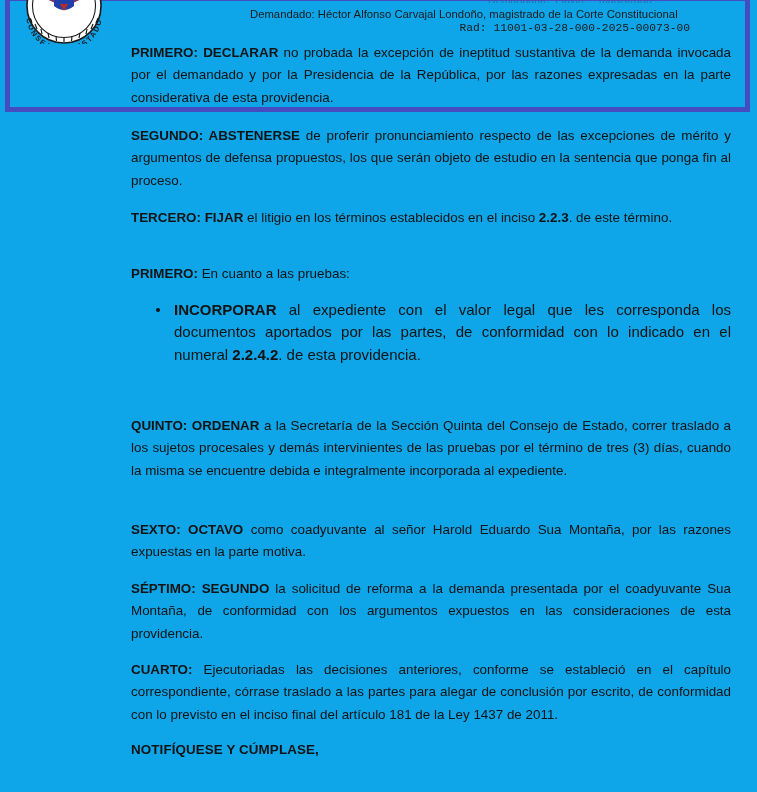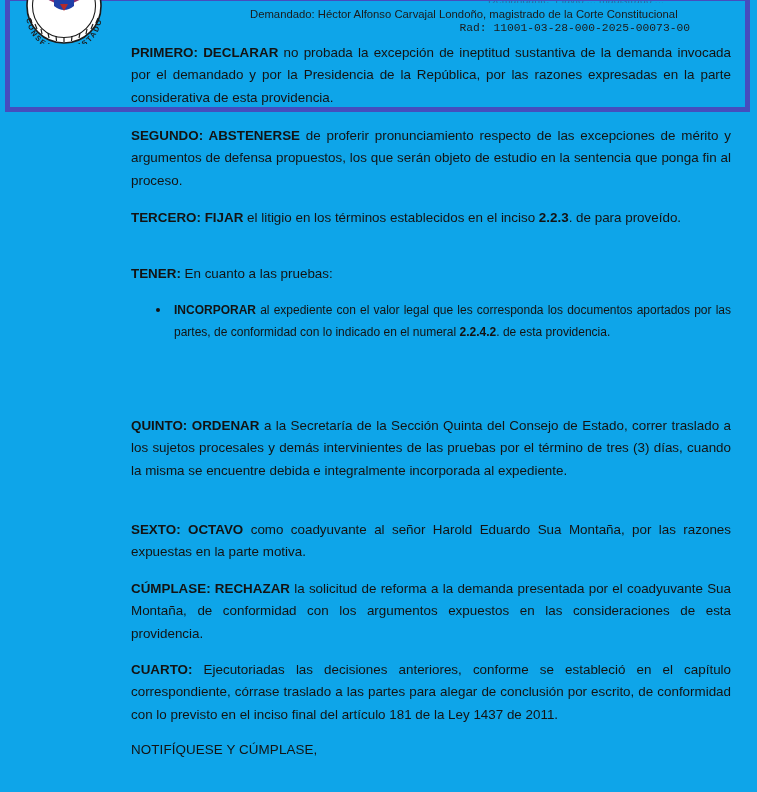--- a/index.html
+++ b/index.html
@@ -93,39 +93,39 @@
 
   ul.bullets {
     margin: 0;
     padding: 0;
     list-style: none;
   }
   ul.bullets li {
     position: relative;
     padding-left: 43px;
     margin: 0 0 20px 0;
-    font-size: 12px;
+    font-size: 15px;
     line-height: 22.4px;
     text-align: justify;
     color: #131313;
   }
   ul.bullets li:last-child { margin-bottom: 0; }
   ul.bullets li .dot {
     position: absolute;
     left: 25px;
     top: 9px;
     width: 4px;
     height: 4px;
     border-radius: 50%;
     background: #131313;
   }
   .sign {
     font-size: 13.4px;
     line-height: 22.4px;
-    font-weight: normal;
+    font-weight: bold;
     color: #131313;
     letter-spacing: 0.1px;
   }
 </style>
 </head>
 <body>
 
 <div id="page">
 
   <div class="cut-line">Demandante: Flavio ... magistrado ...</div>
@@ -184,27 +184,27 @@
     </div>
 
     <div class="blk" style="top:125px;">
       <p class="para">
         <b>SEGUNDO: ABSTENERSE</b><span> de proferir pronunciamiento respecto de las excepciones de mérito y argumentos de defensa propuestos, los que serán objeto de estudio en la sentencia que ponga fin al proceso.</span>
       </p>
     </div>
 
     <div class="blk" style="top:207px;">
       <p class="para">
-        <b>TERCERO: FIJAR</b><span> el litigio en los términos establecidos en el inciso </span><b>2.2.3</b><span>. de para proveído.</span>
+        <b>TERCERO: FIJAR</b><span> el litigio en los términos establecidos en el inciso </span><b>2.2.3</b><span>. de este término.</span>
       </p>
     </div>
 
     <div class="blk" style="top:263px;">
       <p class="para">
-        <b>TENER:</b><span> En cuanto a las pruebas:</span>
+        <b>PRIMERO:</b><span> En cuanto a las pruebas:</span>
       </p>
     </div>
 
     <div class="blk" style="top:299px;">
       <ul class="bullets">
         <li>
           <span class="dot"></span>
           <b>INCORPORAR</b><span> al expediente con el valor legal que les corresponda los documentos aportados por las partes, de conformidad con lo indicado en el numeral </span><b>2.2.4.2</b><span>. de esta providencia.</span>
         </li>
       </ul>
@@ -217,21 +217,21 @@
     </div>
 
     <div class="blk" style="top:519px;">
       <p class="para">
         <b>SEXTO: OCTAVO</b><span> como coadyuvante al señor Harold Eduardo Sua Montaña, por las razones expuestas en la parte motiva.</span>
       </p>
     </div>
 
     <div class="blk" style="top:578px;">
       <p class="para">
-        <b>CÚMPLASE: RECHAZAR</b><span> la solicitud de reforma a la demanda presentada por el coadyuvante Sua Montaña, de conformidad con los argumentos expuestos en las consideraciones de esta providencia.</span>
+        <b>SÉPTIMO: SEGUNDO</b><span> la solicitud de reforma a la demanda presentada por el coadyuvante Sua Montaña, de conformidad con los argumentos expuestos en las consideraciones de esta providencia.</span>
       </p>
     </div>
 
     <div class="blk" style="top:659px;">
       <p class="para">
         <b>CUARTO:</b><span> Ejecutoriadas las decisiones anteriores, conforme se estableció en el capítulo correspondiente, córrase traslado a las partes para alegar de conclusión por escrito, de conformidad con lo previsto en el inciso final del artículo 181 de la Ley 1437 de 2011.</span>
       </p>
     </div>
 
     <div class="blk" style="top:739px;">

